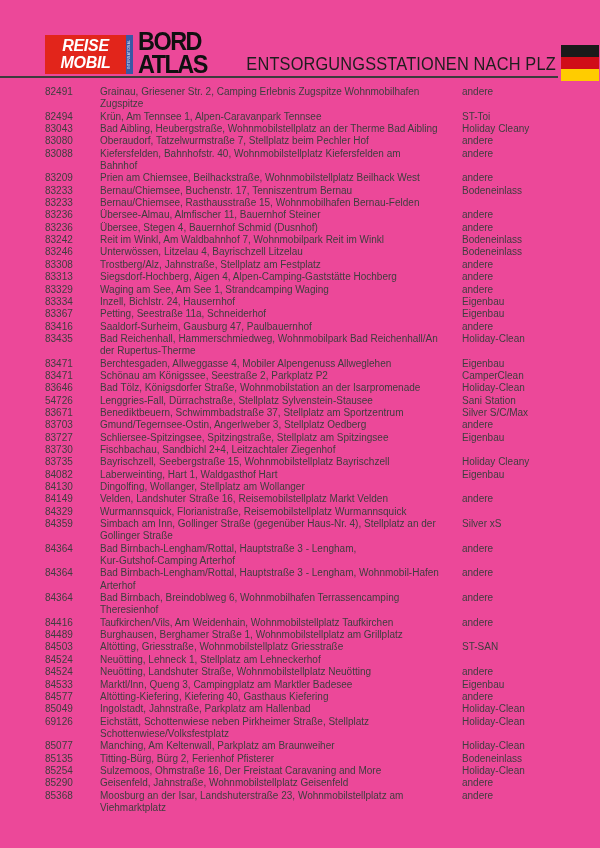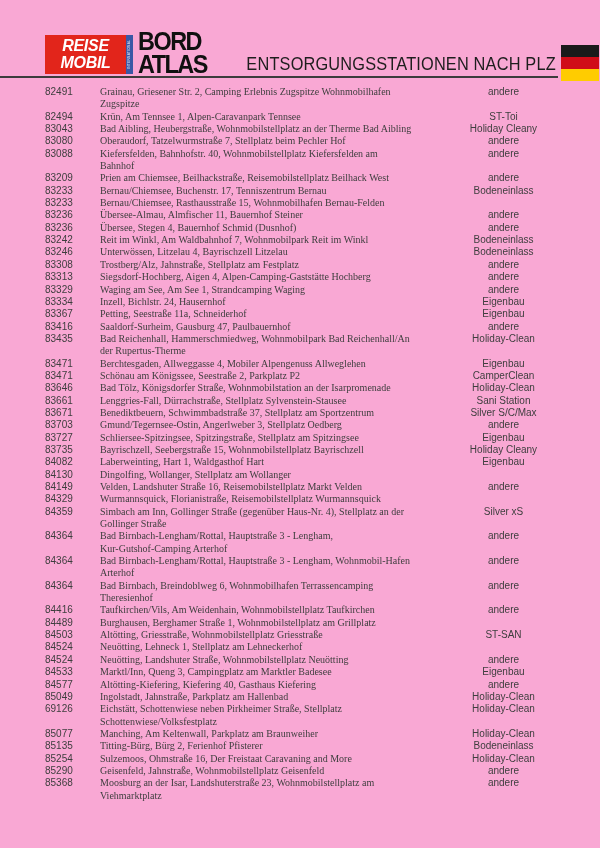--- a/index.html
+++ b/index.html
@@ -1,17 +1,17 @@
 <!DOCTYPE html>
 <html><head>
 <meta charset="utf-8">
 <style>
   html,body { margin:0; padding:0; background:#ffffff; }
   .page {
-    position:relative; width:600px; height:848px; background:#f9a8d4;
+    position:relative; width:600px; height:848px; background:#ec4899;
     font-family:"Liberation Sans", sans-serif; overflow:hidden;
   }
 
   
   .rm-logo {
     position:absolute; left:45px; top:35px; width:88px; height:39px;
     display:flex; align-items:stretch;
   }
   .rm-text {
     flex:1; color:#ffffff; font-style:italic; font-weight:bold;
@@ -42,22 +42,22 @@
   }
   .flag div { flex:1; }
 
   
   .station-table {
     position:absolute; left:45px; top:86px; width:500px;
     font-size:10px; line-height:12.35px; color:#3e3e3e;
   }
   .t-row { display:flex; align-items:flex-start; }
   .c-plz  { width:55px;  flex:none; white-space:nowrap; }
-  .c-addr { width:362px; flex:none; white-space:nowrap;font-family:Liberation Serif, serif; }
-  .c-type { flex:1; text-align:center; white-space:nowrap; }
+  .c-addr { width:362px; flex:none; white-space:nowrap; }
+  .c-type { flex:1; text-align:left; white-space:nowrap; }
 </style>
 </head>
 <body>
 
 <div class="page">
 
   <div class="rm-logo" style="background: rgb(226, 37, 27);">
     <div class="rm-text">
       <div>REISE</div>
       <div>MOBIL</div>
@@ -101,21 +101,21 @@
       <span class="c-addr">Oberaudorf, Tatzelwurmstraße 7, Stellplatz beim Pechler Hof</span>
       <span class="c-type">andere</span>
     </div>
       <div class="t-row">
       <span class="c-plz">83088</span>
       <span class="c-addr">Kiefersfelden, Bahnhofstr. 40, Wohnmobilstellplatz Kiefersfelden am<br>Bahnhof</span>
       <span class="c-type">andere</span>
     </div>
       <div class="t-row">
       <span class="c-plz">83209</span>
-      <span class="c-addr">Prien am Chiemsee, Beilhackstraße, Reisemobilstellplatz Beilhack West</span>
+      <span class="c-addr">Prien am Chiemsee, Beilhackstraße, Wohnmobilstellplatz Beilhack West</span>
       <span class="c-type">andere</span>
     </div>
       <div class="t-row">
       <span class="c-plz">83233</span>
       <span class="c-addr">Bernau/Chiemsee, Buchenstr. 17, Tenniszentrum Bernau</span>
       <span class="c-type">Bodeneinlass</span>
     </div>
       <div class="t-row">
       <span class="c-plz">83233</span>
       <span class="c-addr">Bernau/Chiemsee, Rasthausstraße 15, Wohnmobilhafen Bernau-Felden</span>
@@ -185,40 +185,45 @@
       <span class="c-plz">83471</span>
       <span class="c-addr">Schönau am Königssee, Seestraße 2, Parkplatz P2</span>
       <span class="c-type">CamperClean</span>
     </div>
       <div class="t-row">
       <span class="c-plz">83646</span>
       <span class="c-addr">Bad Tölz, Königsdorfer Straße, Wohnmobilstation an der Isarpromenade</span>
       <span class="c-type">Holiday-Clean</span>
     </div>
       <div class="t-row">
-      <span class="c-plz">83661</span>
+      <span class="c-plz">54726</span>
       <span class="c-addr">Lenggries-Fall, Dürrachstraße, Stellplatz Sylvenstein-Stausee</span>
       <span class="c-type">Sani Station</span>
     </div>
       <div class="t-row">
       <span class="c-plz">83671</span>
       <span class="c-addr">Benediktbeuern, Schwimmbadstraße 37, Stellplatz am Sportzentrum</span>
       <span class="c-type">Silver S/C/Max</span>
     </div>
       <div class="t-row">
       <span class="c-plz">83703</span>
       <span class="c-addr">Gmund/Tegernsee-Ostin, Angerlweber 3, Stellplatz Oedberg</span>
       <span class="c-type">andere</span>
     </div>
       <div class="t-row">
       <span class="c-plz">83727</span>
       <span class="c-addr">Schliersee-Spitzingsee, Spitzingstraße, Stellplatz am Spitzingsee</span>
       <span class="c-type">Eigenbau</span>
     </div>
       <div class="t-row">
+      <span class="c-plz">83730</span>
+      <span class="c-addr">Fischbachau, Sandbichl 2+4, Leitzachtaler Ziegenhof</span>
+      <span class="c-type"></span>
+    </div>
+      <div class="t-row">
       <span class="c-plz">83735</span>
       <span class="c-addr">Bayrischzell, Seebergstraße 15, Wohnmobilstellplatz Bayrischzell</span>
       <span class="c-type">Holiday Cleany</span>
     </div>
       <div class="t-row">
       <span class="c-plz">84082</span>
       <span class="c-addr">Laberweinting, Hart 1, Waldgasthof Hart</span>
       <span class="c-type">Eigenbau</span>
     </div>
       <div class="t-row">

